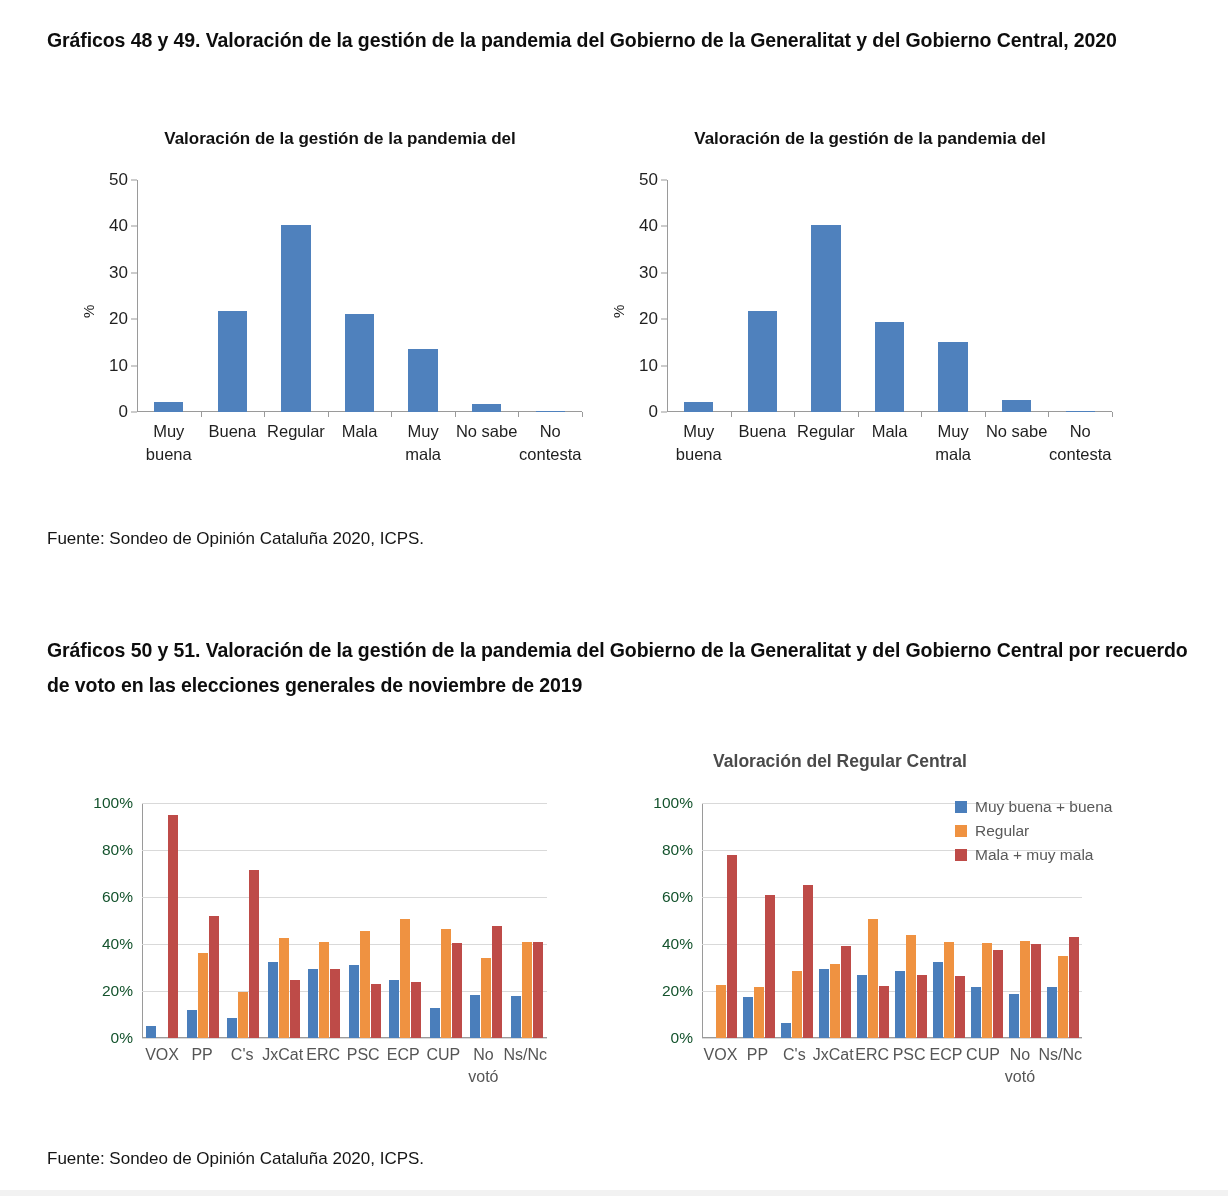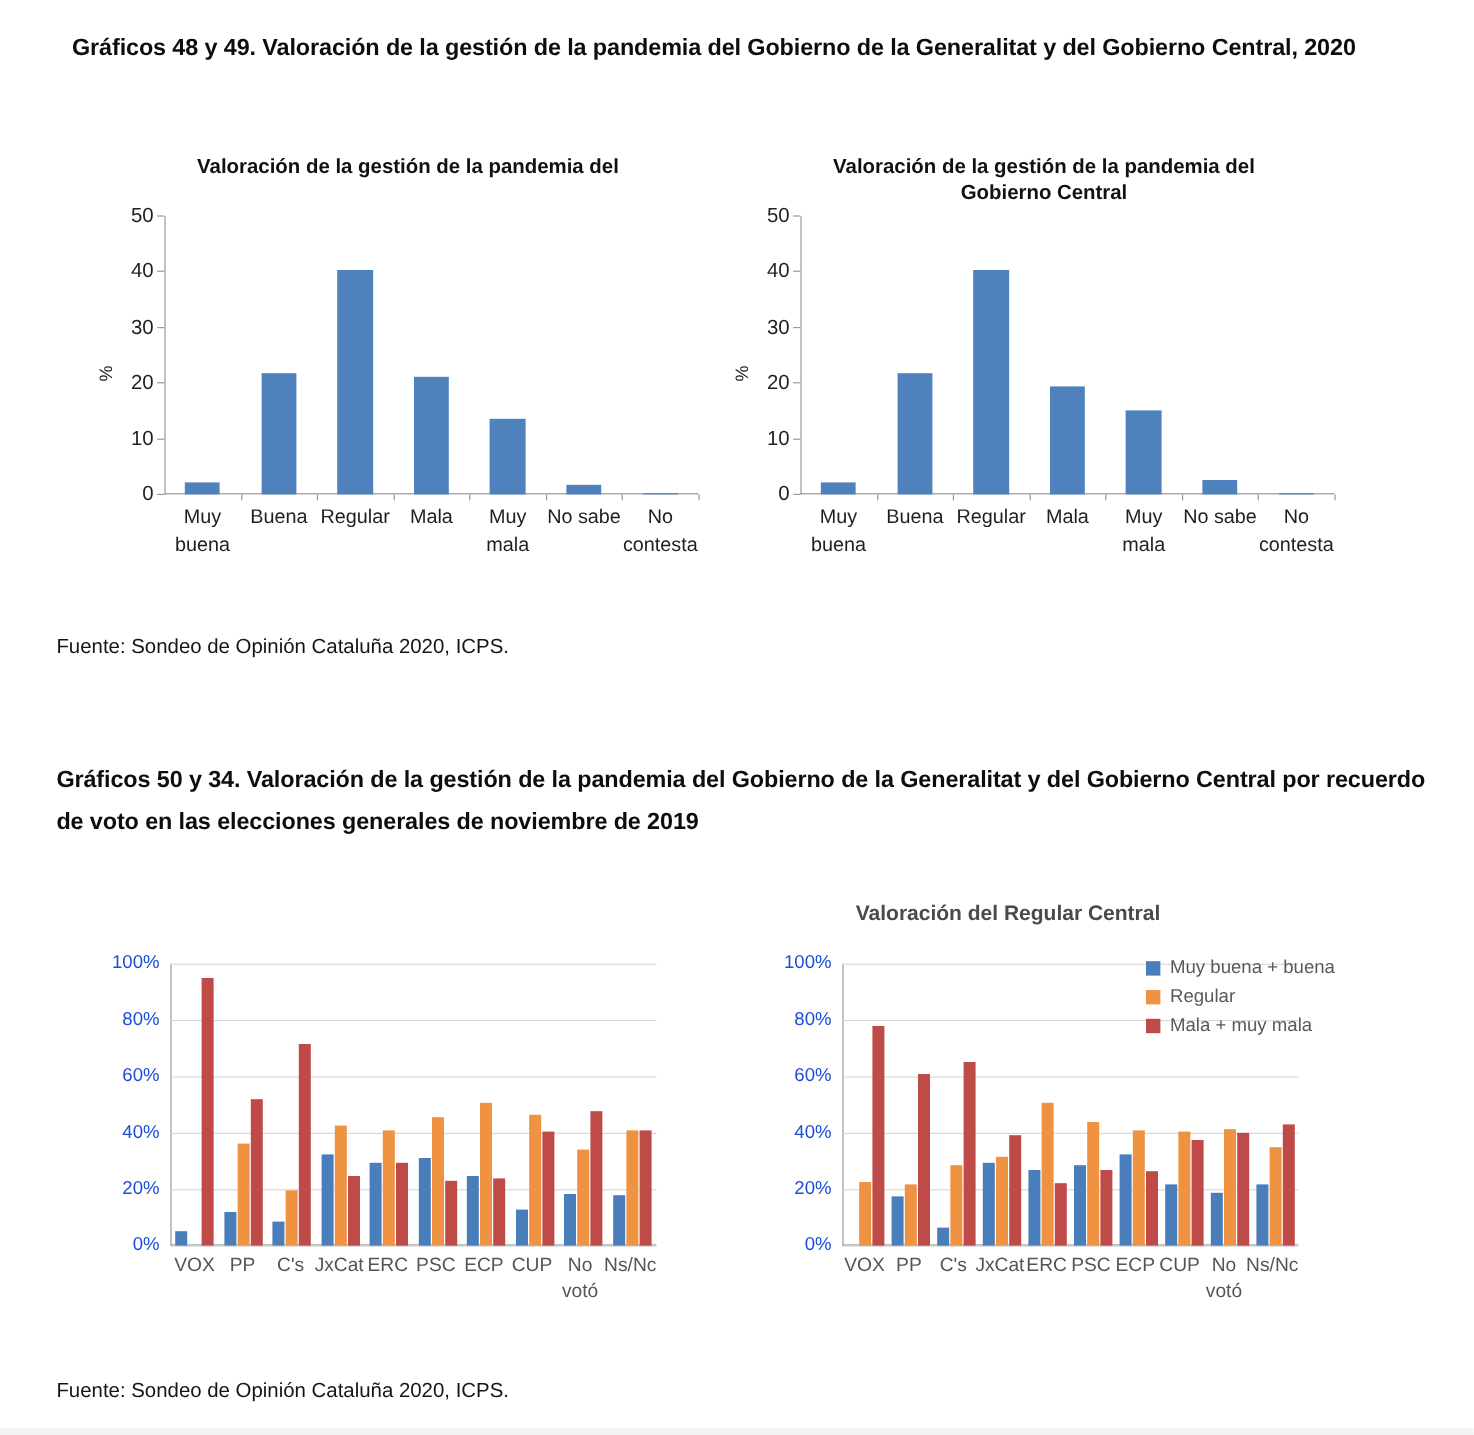--- a/index.html
+++ b/index.html
@@ -87,21 +87,21 @@
   .bar-slot { flex: 1 1 0; display: flex; justify-content: center; align-items: flex-end; height: 100%; }
   .bar { width: 46%; background: #4f81bd; }
 
   .xlabels { position: absolute; left: 0; width: 100%; display: flex; }
   .xlabel {
     flex: 1 1 0; text-align: center; font-size: 16.5px; color: #1f1f1f;
     line-height: 23px; white-space: pre-line;
   }
 
   
-  .bot-chart .ytick { font-size: 15.5px; color: #1d4ed8; margin-left: 45px; }
+  .bot-chart .ytick { font-size: 15.5px; color: #14532d; margin-left: 45px; }
   .grp-bars { position: absolute; left: 0; bottom: 0; width: 100%; height: 100%;
               display: flex; align-items: flex-end; }
   .grp { flex: 1 1 0; height: 100%; display: flex; align-items: flex-end;
          justify-content: center; gap: 1px; }
   .gbar { width: 10px; }
 
   .bot-chart .xlabel { font-size: 16px; color: #555555; line-height: 22px; }
 
   .legend { position: absolute; }
   .legend-row { display: flex; align-items: center; margin-bottom: 6px; }
@@ -111,21 +111,21 @@
   .footer-rule {
     position: absolute; left: 0; bottom: 0; width: 1228px; height: 6px;
     background: #f2f2f2;
   }
 </style>
 </head>
 <body>
 
 <div class="page">
 
-  <div class="heading" style="left:60px; top:23px; width:1080px;">Gráficos 48 y 49. Valoración de la gestión de la pandemia del Gobierno de la Generalitat y del Gobierno Central, 2020</div>
+  <div class="heading" style="left:47px; top:23px; width:1080px;">Gráficos 48 y 49. Valoración de la gestión de la pandemia del Gobierno de la Generalitat y del Gobierno Central, 2020</div>
 
   <div class="chart top-chart" style="left:75px; top:128px; width:520px; height:345px;">
     <div class="chart-title t48-title" style="position:absolute; left:35px; top:0; width:460px;">
         <div>Valoración de la gestión de la pandemia del</div>
       </div>
     <div class="ylabel-pct" style="left:5px; top:190px;">%</div>
     <div class="plot" style="position:absolute; left:62px; top:52px; width:445px; height:232px;">
         <div class="yaxis-line"></div>
         <div class="xaxis-line"></div>
         <div class="ytick-mark" style="top: 100%;"></div>
@@ -181,21 +181,20 @@
 mala</div>
         <div class="xlabel">No sabe</div>
         <div class="xlabel">No
 contesta</div>
       </div>
   </div>
 
   <div class="chart top-chart" style="left:605px; top:128px; width:520px; height:345px;">
     <div class="chart-title t49-title" style="position:absolute; left:35px; top:0; width:460px;">
         <div>Valoración de la gestión de la pandemia del</div>
-        <div>Gobierno Central</div>
       </div>
     <div class="ylabel-pct" style="left:5px; top:190px;">%</div>
     <div class="plot" style="position:absolute; left:62px; top:52px; width:445px; height:232px;">
         <div class="yaxis-line"></div>
         <div class="xaxis-line"></div>
         <div class="ytick-mark" style="top: 100%;"></div>
         <div class="ytick" style="top: 100%; font-size: 17px;">0</div>
         <div class="ytick-mark" style="top: 80%;"></div>
         <div class="ytick" style="top: 80%; font-size: 17px;">10</div>
         <div class="ytick-mark" style="top: 60%;"></div>
@@ -246,21 +245,21 @@
         <div class="xlabel">Muy
 mala</div>
         <div class="xlabel">No sabe</div>
         <div class="xlabel">No
 contesta</div>
       </div>
   </div>
 
   <div class="caption" style="left:47px; top:528px; width:700px;">Fuente: Sondeo de Opinión Cataluña 2020, ICPS.</div>
 
-  <div class="heading" style="left:47px; top:633px; width:1160px;">Gráficos 50 y 34. Valoración de la gestión de la pandemia del Gobierno de la Generalitat y del Gobierno Central por recuerdo de voto en las elecciones generales de noviembre de 2019</div>
+  <div class="heading" style="left:47px; top:633px; width:1160px;">Gráficos 50 y 51. Valoración de la gestión de la pandemia del Gobierno de la Generalitat y del Gobierno Central por recuerdo de voto en las elecciones generales de noviembre de 2019</div>
 
   <div class="chart bot-chart" style="left:70px; top:750px; width:540px; height:355px;">
     <div class="plot" style="position:absolute; left:72px; top:53px; width:405px; height:235px;">
         <div class="yaxis-line"></div>
         <div class="xaxis-line"></div>
         <div class="gridline" style="top: 100%;"></div>
         <div class="ytick" style="top: 100%; font-size: 15.5px;">0%</div>
         <div class="gridline" style="top: 80%;"></div>
         <div class="ytick" style="top: 80%; font-size: 15.5px;">20%</div>
         <div class="gridline" style="top: 60%;"></div>

